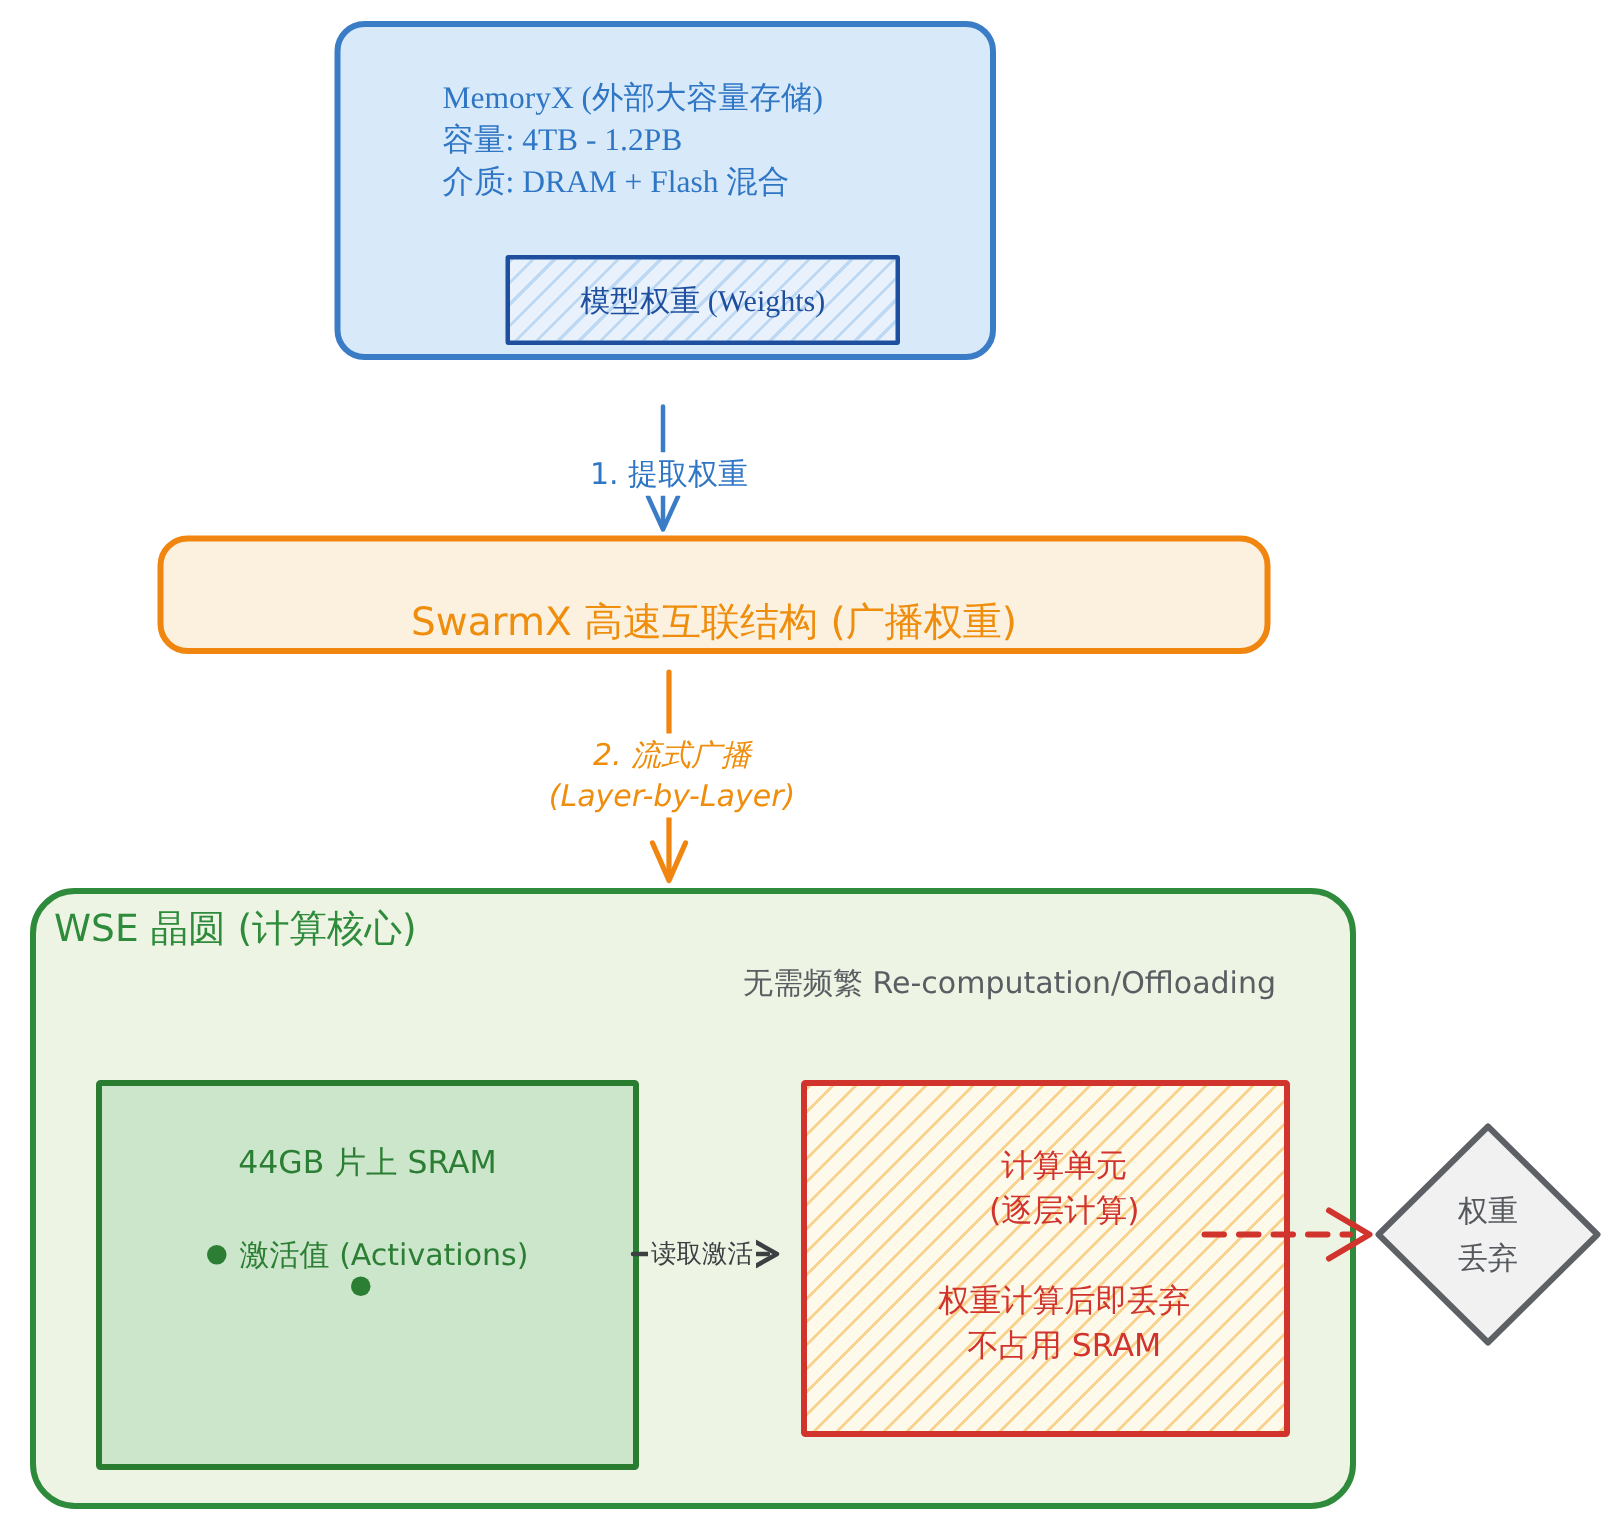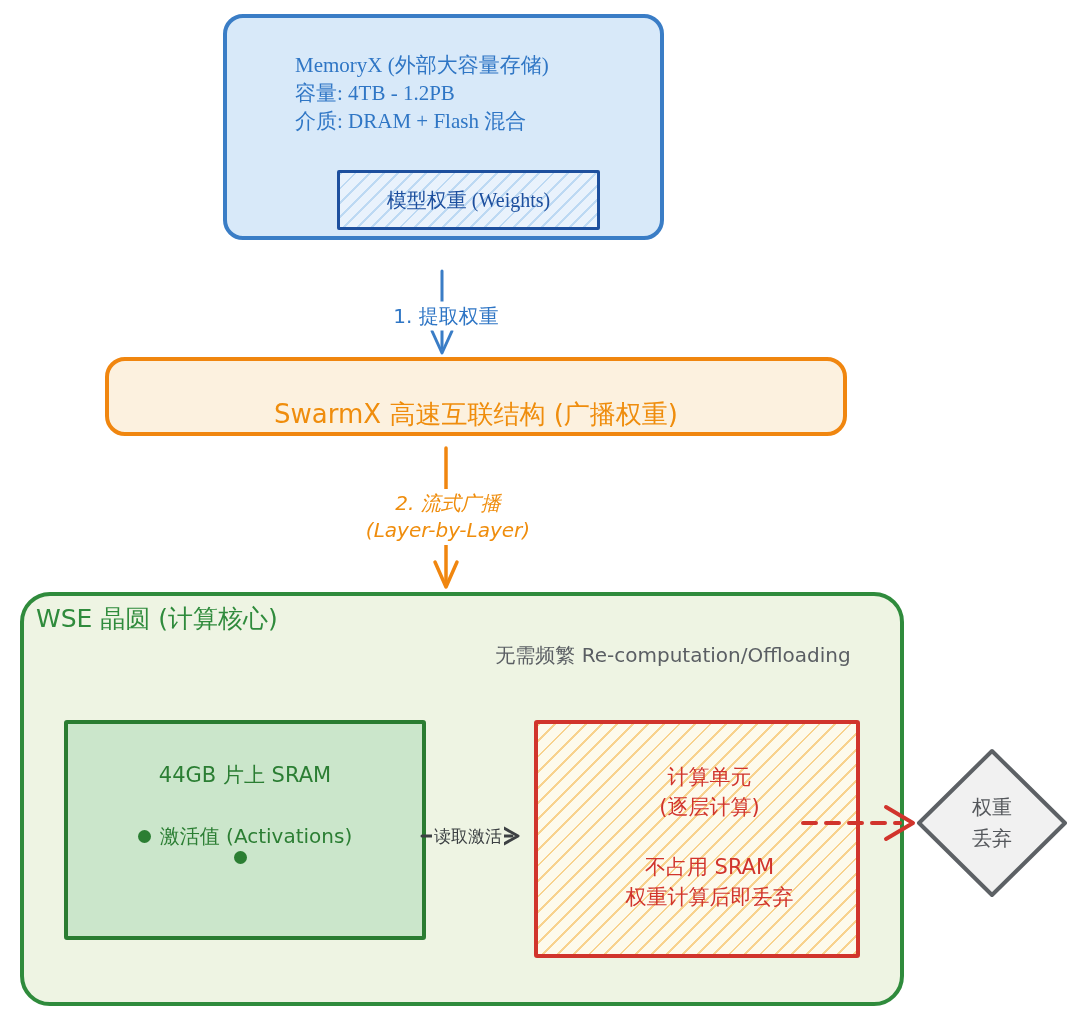--- a/index.html
+++ b/index.html
@@ -35,21 +35,21 @@
   .swarmx-label{color:var(--c-orange-text);font-size:26px;white-space:nowrap;}
 
   
   .wse{left:20px;top:592px;width:884px;height:414px;border:4px solid var(--c-green-border);
        border-radius:30px;background:var(--c-green-fill-outer);}
   .wse-title{position:absolute;left:12px;top:6px;color:var(--c-green-border);font-size:25px;white-space:nowrap;}
   .wse-note{position:absolute;left:439px;top:46px;width:420px;text-align:center;
             color:var(--c-gray-text);font-size:20px;white-space:nowrap;}
 
   
-  .sram{left:40px;top:124px;width:362px;height:220px;border:4px solid var(--c-green-inner-border);
+  .sram{left:40px;top:124px;width:362px;height:260px;border:4px solid var(--c-green-inner-border);
         border-radius:3px;background:var(--c-green-fill-inner);
         text-align:center;padding-top:36px;color:var(--c-green-text);}
   .sram-line{font-size:21px;line-height:30px;white-space:nowrap;}
   .spacer32{height:32px;} .spacer30{height:30px;}
   .sram-item{display:flex;align-items:center;justify-content:center;font-size:20px;line-height:29px;white-space:nowrap;}
   .dot{display:inline-block;width:13px;height:13px;border-radius:7px;background:var(--c-green-text);
        margin-right:9px;flex:0 0 auto;}
 
   
   .compute{left:510px;top:124px;width:326px;height:238px;border:4px solid var(--c-red);
@@ -109,22 +109,22 @@
       </div>
       <div class="sram-item">
         <span class="dot"></span>
       </div>
     </div>
 
     <div class="box compute">
       <div class="compute-line">计算单元</div>
       <div class="compute-line">(逐层计算)</div>
       <div class="spacer30"></div>
+      <div class="compute-line">权重计算后即丢弃</div>
       <div class="compute-line">不占用 SRAM</div>
-      <div class="compute-line">权重计算后即丢弃</div>
     </div>
   </div>
 
   <svg class="overlay" width="1080" height="1019" viewBox="0 0 1080 1019">
     <g class="stroke-blue">
       <line x1="442" y1="271" x2="442" y2="348"></line>
       <polyline points="432,331 442,353 452,331"></polyline>
     </g>
     <g class="stroke-orange">
       <line x1="446" y1="448" x2="446" y2="582"></line>

